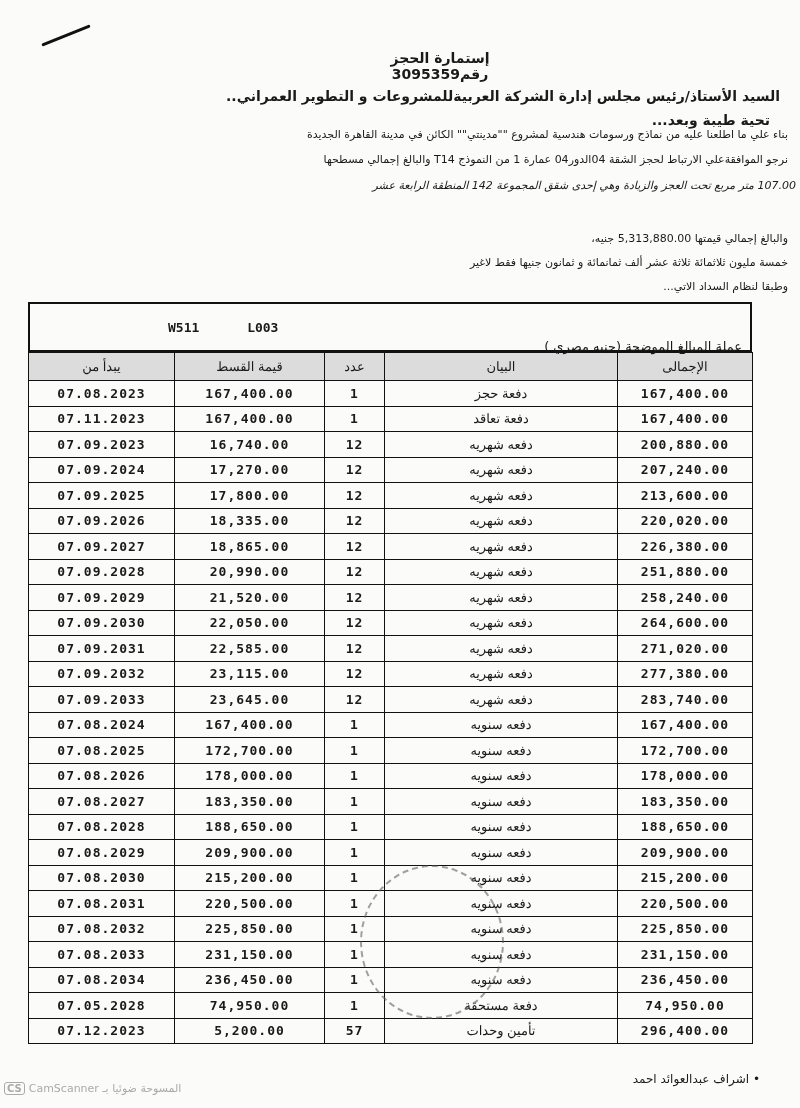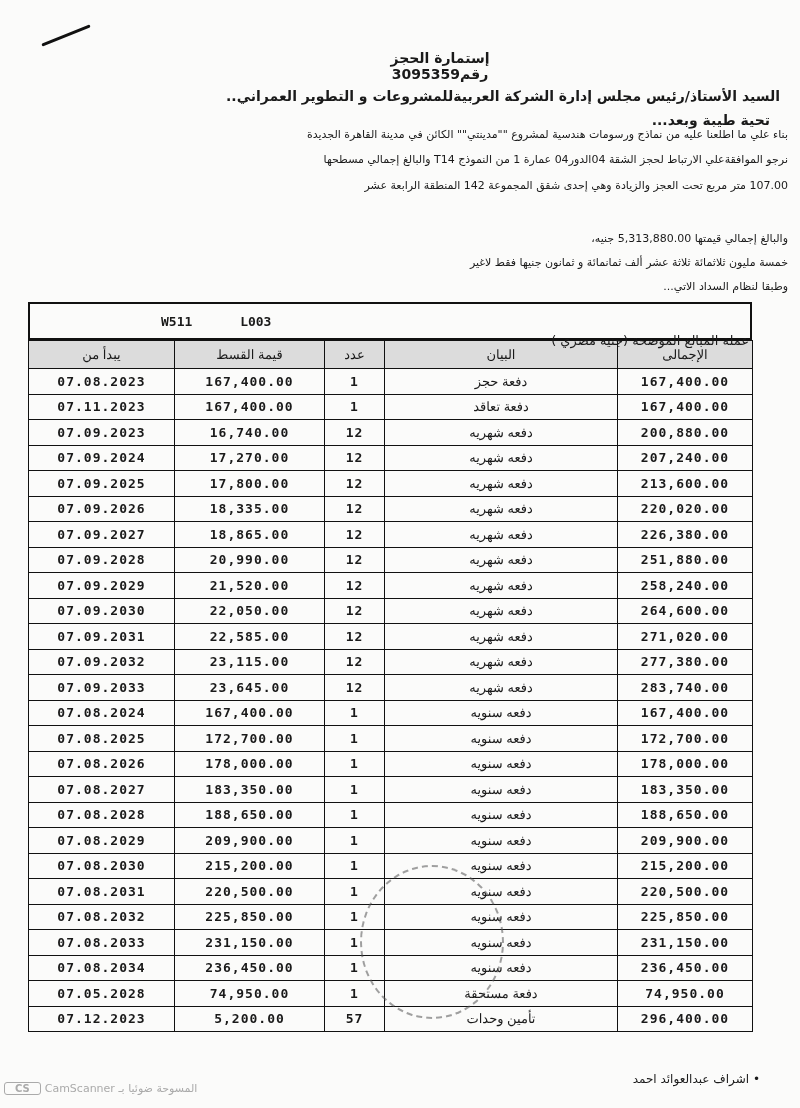--- a/index.html
+++ b/index.html
@@ -7,38 +7,38 @@
          font-family:"DejaVu Sans Mono","Liberation Mono",monospace; color:#1a1a1a; }
   .slash { position:absolute; left:40px; top:34px; width:52px; height:3px; background:#111;
            transform:rotate(-22deg); border-radius:2px; }
   .ar { font-family:"DejaVu Sans","Liberation Sans",sans-serif; direction:rtl; }
   .title { position:absolute; left:340px; top:50px; width:200px; text-align:center; font-size:14px; font-weight:bold; }
   .line { position:absolute; right:18px; font-size:12px; white-space:nowrap; }
   .addr { top:88px; font-size:14px; font-weight:bold; right:20px; }
   .greet { top:112px; font-size:14px; font-weight:bold; right:30px; }
   .p1 { top:128px; font-size:11px; right:12px;margin-left:6px; }
   .p2 { top:153px; font-size:11px; right:12px;margin-left:12px; }
-  .p3 { top:179px; font-size:11px; right:12px; }
+  .p3 { top:179px; font-size:11px; right:4px;font-style:italic; }
   .p4 { top:232px; font-size:11px; right:12px; }
   .p5 { top:256px; font-size:11px; right:12px; }
   .p6 { top:280px; font-size:11px; right:12px; }
   .table-wrap { position:absolute; left:28px; top:302px; width:724px; }
-  .currency-row { height:38px; border:2px solid #111; display:flex; align-items:center; justify-content:space-between; padding:0 1px; box-sizing:border-box; }
+  .currency-row { height:50px; border:2px solid #111; display:flex; align-items:center; justify-content:space-between; padding:0 8px; box-sizing:border-box; }
   .currency-left { font-size:13px; font-weight:bold; padding-left:130px; }
   .currency-left span { margin-right:40px; }
   table { border-collapse:collapse; width:100%; table-layout:fixed; }
   td, th { border:1.5px solid #111; height:24.5px; padding:0; font-size:13px; font-weight:bold; text-align:center; }
   th { background:#dcdcdc; font-family:Liberation Sans, sans-serif; font-weight:normal; font-size:13px; height:27px; }
   td.num { text-align:center; letter-spacing:1px; }
   td.desc { font-family:Liberation Sans, sans-serif; font-weight:normal; }
   .stamp { position:absolute; left:360px; top:865px; width:140px; height:150px; border:2px dashed #555;
            border-radius:50%; opacity:.55; }
   .sig { position:absolute; right:40px; top:1072px; font-size:12px; }
   .cs { position:absolute; left:4px; top:1082px; font-family:"DejaVu Sans","Liberation Sans",sans-serif; font-size:11px; color:#aaa; display:flex; align-items:center; gap:4px; }
-  .cs-icon { border:1.5px solid #aaa; border-radius:3px; font-size:10px; padding:0 10px; font-weight:bold; }
+  .cs-icon { border:1.5px solid #aaa; border-radius:3px; font-size:10px; padding:0 2px; font-weight:bold; }
 </style>
 </head>
 <body>
 
 <div class="slash"></div>
 
 <div class="title ar">إستمارة الحجز رقم3095359</div>
 <div class="line ar addr">السيد الأستاذ/رئيس مجلس إدارة الشركة العربيةللمشروعات و التطوير العمراني..</div>
 <div class="line ar greet">تحية طيبة وبعد...</div>
 <div class="line ar p1">بناء علي ما اطلعنا عليه من نماذج ورسومات هندسية لمشروع ""مدينتي"" الكائن في مدينة القاهرة الجديدة</div>

